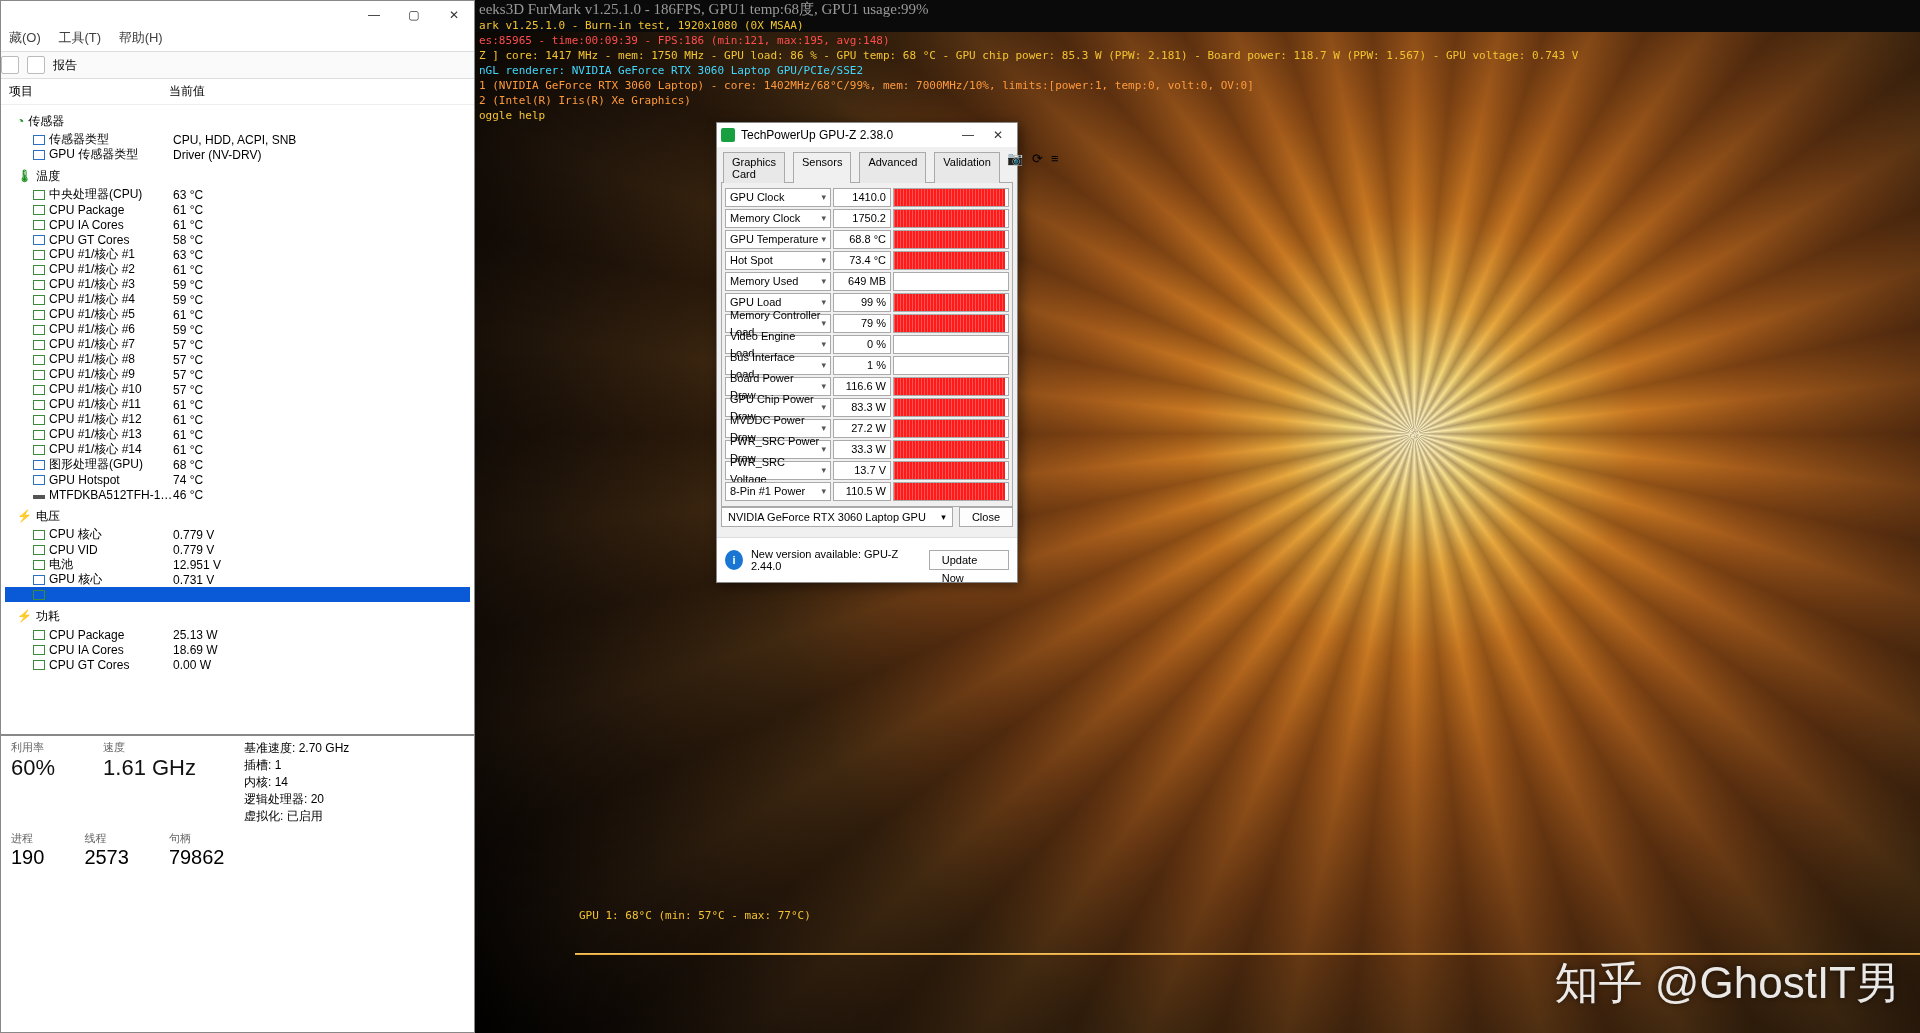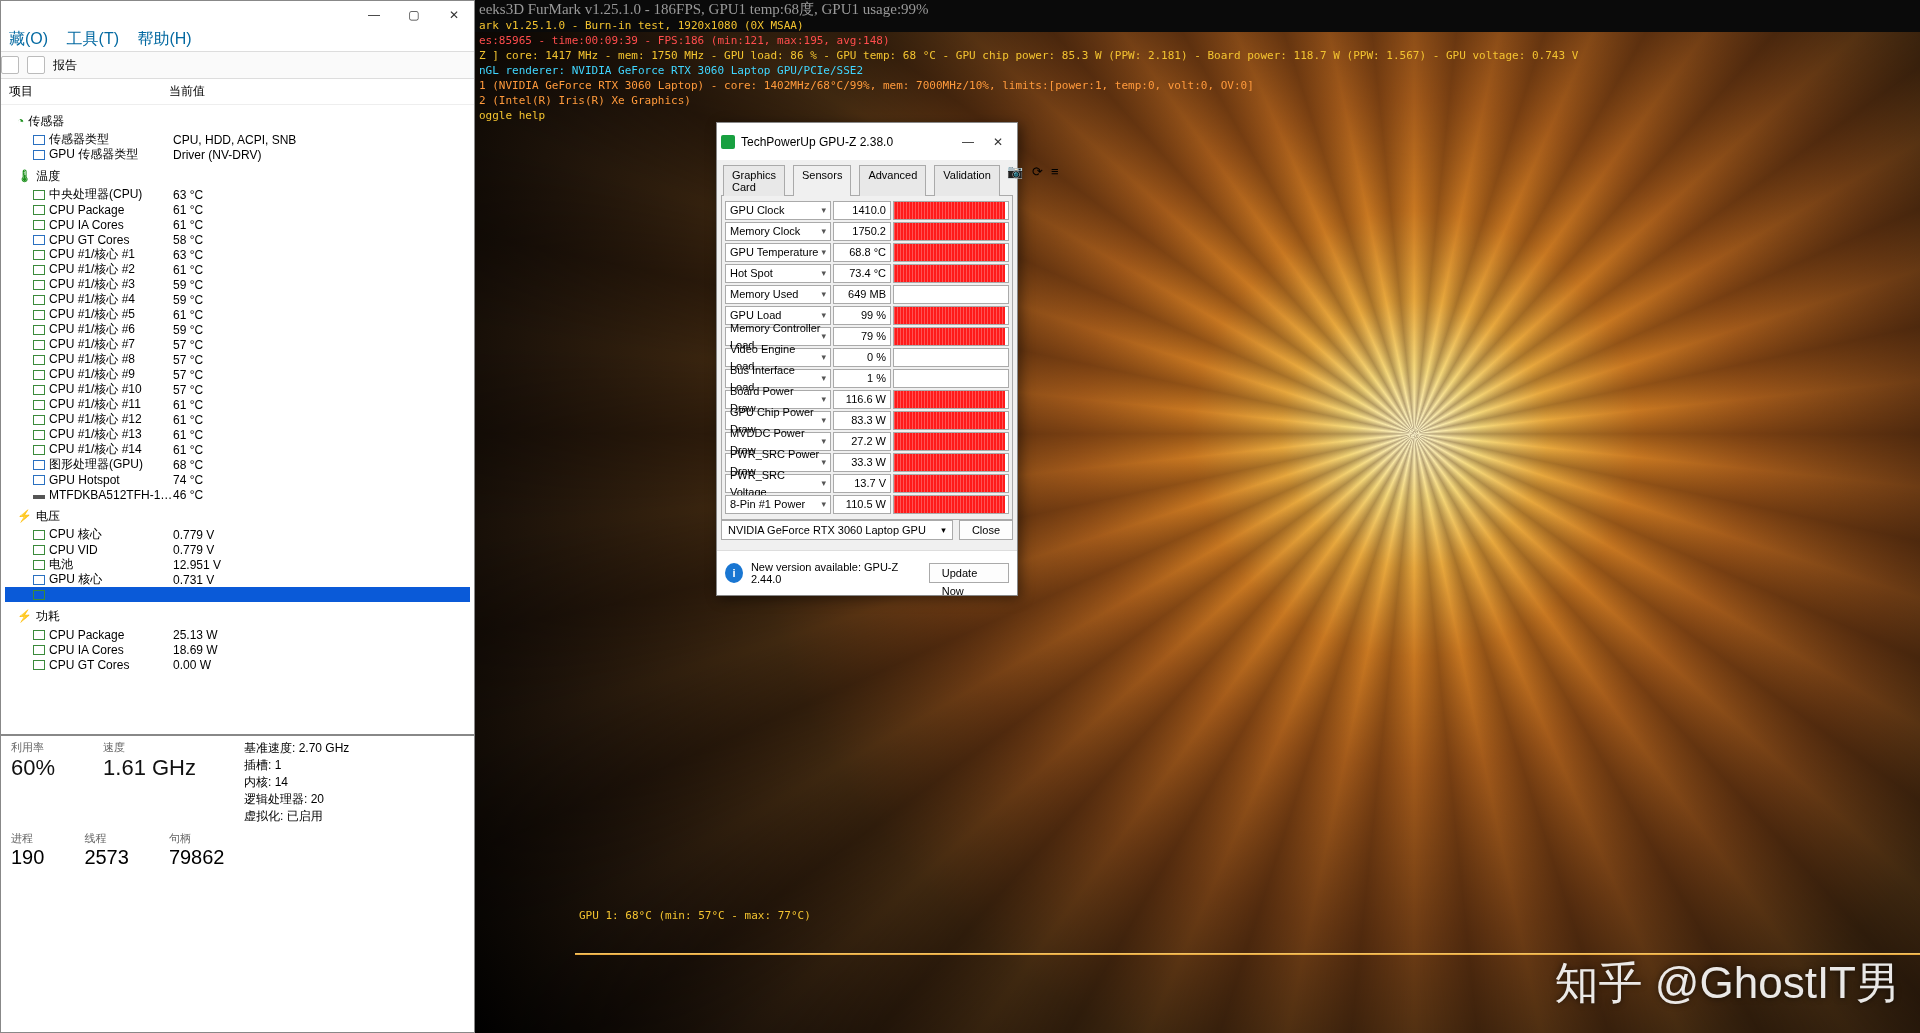--- a/index.html
+++ b/index.html
@@ -19,21 +19,21 @@
 .c-ylw{color:#f4c430;} .c-red{color:#ff4d4d;} .c-cyan{color:#40d6ff;} .c-orng{color:#ff9a3c;}
 #fur-graph{position:absolute;left:100px;right:0;bottom:50px;height:60px;}
 #fur-graph-line{position:absolute;left:0;right:0;top:30px;height:2px;background:linear-gradient(to right,#e8a83d,#e8a83d);border-top:1px solid #f0c060;}
 #fur-graph-label{position:absolute;left:4px;top:-14px;color:#f4c430;font-size:11px;font-family:Consolas,monospace;}
 #watermark{position:absolute;right:20px;bottom:20px;font-size:44px;font-weight:400;color:rgba(255,255,255,.9);font-family:"Microsoft YaHei","Segoe UI",sans-serif;text-shadow:0 0 6px rgba(0,0,0,.6);}
 
 
 #monitor{position:absolute;left:0;top:0;width:475px;height:735px;background:#fff;border:1px solid #888;display:flex;flex-direction:column;}
 #mon-titlebar{height:28px;display:flex;justify-content:flex-end;}
 .tb-btn{width:40px;height:28px;display:flex;align-items:center;justify-content:center;font-size:12px;color:#333;}
-#mon-menu{height:22px;padding:0 8px;font-size:16px;color:#0369a1;}
+#mon-menu{height:22px;padding:0 8px;font-size:13px;color:#404040;}
 #mon-menu span{margin-right:14px;}
 #mon-toolbar{height:28px;border-top:1px solid #ddd;border-bottom:1px solid #ddd;display:flex;align-items:center;padding:0 0;gap:8px;font-size:12px;background:#fafafa;font-family:Liberation Serif, serif;}
 .tool-ico{width:18px;height:18px;border:1px solid #bbb;background:#fff;border-radius:2px;}
 #mon-head{display:flex;padding:4px 8px;font-size:12px;color:#000;border-bottom:1px solid #eee;}
 #mon-head .c1{width:160px;} #mon-head .c2{flex:1;}
 #mon-body{flex:1;overflow:auto;padding:2px 4px 8px 4px;}
 .grp{margin:6px 0 2px 12px;font-size:12px;color:#000;}
 .grp .bullet{color:#1a8f1a;font-weight:bold;margin-right:4px;}
 .row{display:flex;align-items:center;height:15px;font-size:12px;padding-left:28px;}
 .row .nm{width:140px;white-space:nowrap;overflow:hidden;text-overflow:ellipsis;}
@@ -45,21 +45,21 @@
 
 #taskmgr{position:absolute;left:0;top:735px;width:475px;bottom:0;background:#fff;border:1px solid #888;padding:4px 10px;font-size:12px;}
 #tm-top{display:flex;gap:48px;margin-bottom:6px;}
 .tm-pair .lab{color:#666;font-size:11px;}
 .tm-pair .big{font-size:22px;color:#111;}
 #tm-grid{display:flex;gap:40px;}
 #tm-grid .col .l{color:#666;font-size:11px;} #tm-grid .col .v{font-size:12px;}
 
 
 #gpuz{position:absolute;left:716px;top:122px;width:302px;background:#f0f0f0;border:1px solid #888;box-shadow:3px 3px 12px rgba(0,0,0,.45);font-size:11px;}
-#gz-title{height:37px;display:flex;align-items:center;padding:0 4px;background:#fff;}
+#gz-title{height:24px;display:flex;align-items:center;padding:0 4px;background:#fff;}
 #gz-title .ico{width:14px;height:14px;background:#18a040;border-radius:2px;margin-right:6px;border:none;}
 #gz-title .t{flex:1;font-size:12px;}
 #gz-title .wbtn{width:30px;text-align:center;font-size:12px;color:#333;}
 #gz-tabs{display:flex;padding:4px 6px 0 6px;gap:8px;font-size:11px;position:relative;}
 #gz-tabs .tab{padding:3px 8px;border:1px solid #aaa;border-bottom:none;background:#e8e8e8;position:relative;top:1px;}
 #gz-tabs .tab.active{background:#f0f0f0;z-index:2;}
 #gz-tabs .icons{margin-left:auto;display:flex;gap:8px;font-size:13px;padding-right:4px;}
 #gz-panel{border:1px solid #aaa;margin:0 4px;background:#f0f0f0;padding:4px 3px;}
 .gz-row{display:flex;align-items:center;height:21px;gap:2px;}
 .gz-name{width:106px;border:1px solid #aaa;background:#fff;height:19px;line-height:17px;padding:0 4px;display:flex;align-items:center;}

